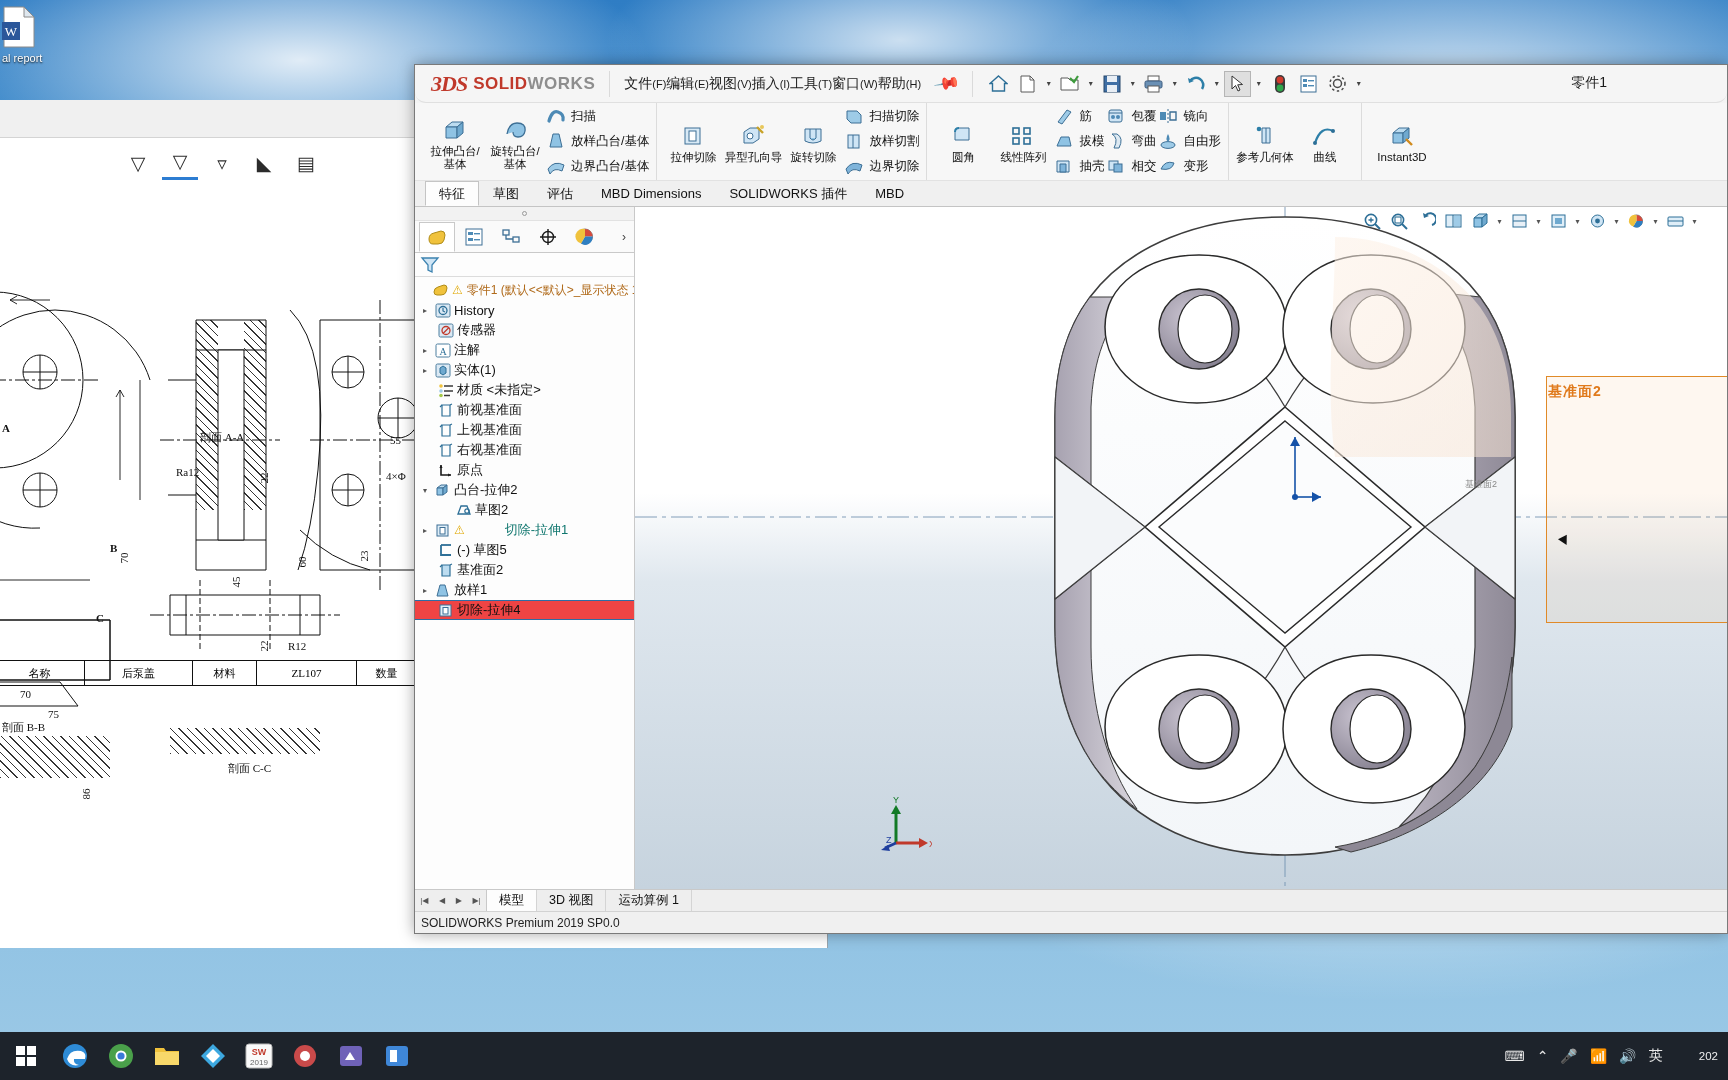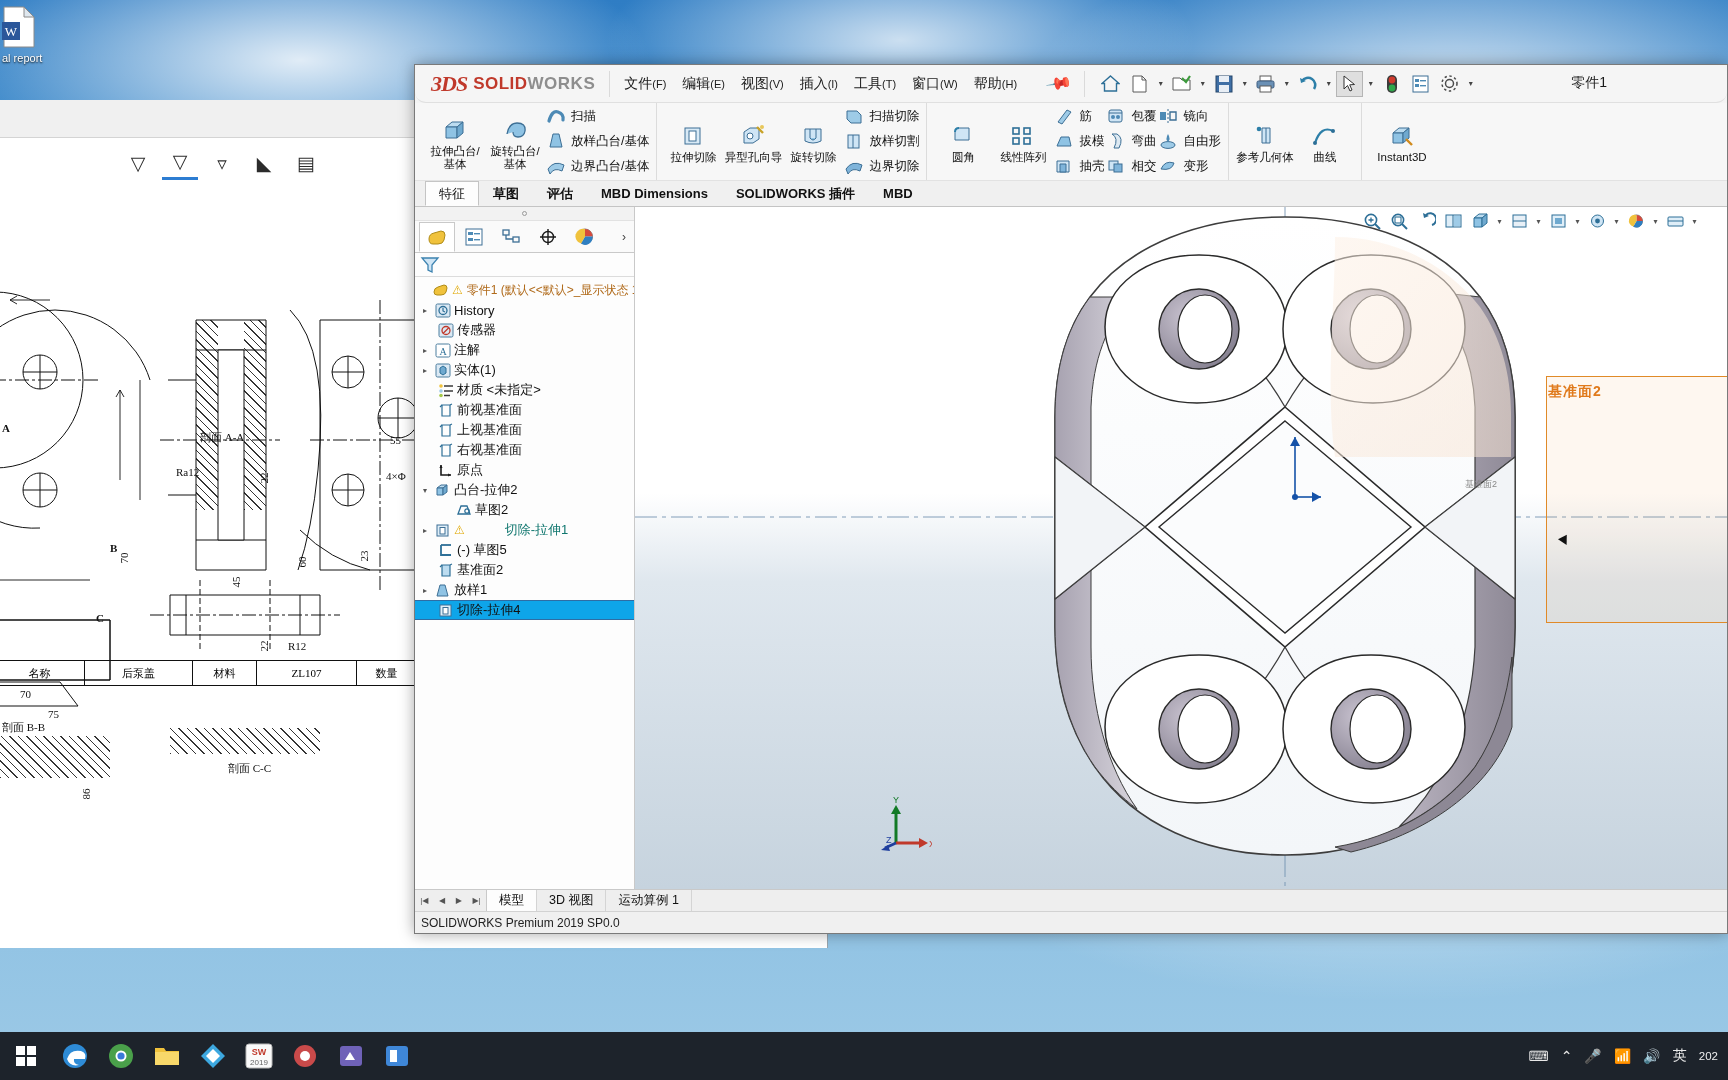--- a/index.html
+++ b/index.html
@@ -73,21 +73,21 @@
     position:relative;
     border-radius:11px;
   }
   #logo { display:flex; align-items:center; padding:0 14px 0 16px; height:100%; }
   .logo-3ds {
     color:#c0392b; font-weight:bold; font-style:italic; font-size:22px;
     font-family:"Liberation Serif", serif; letter-spacing:-1px; margin-right:6px;
   }
   .logo-solid { color:#c0392b; font-weight:bold; font-size:17px; letter-spacing:.5px; }
   .logo-works { color:#8e8e8e; font-weight:bold; font-size:17px; letter-spacing:.5px; }
-  #menus { display:flex; align-items:center; gap:16px; padding-left:14px;
+  #menus { display:flex; align-items:center; padding-left:14px;
            border-left:1px solid #dadada; height:26px; }
   .menu-item { font-size:14px; color:#1a1a1a; cursor:default; white-space:nowrap; }
   .menu-item .mn { font-size:11px; }
   #pin { margin-left:16px; color:#2f7fc1; font-size:17px; transform:rotate(35deg); }
 
   #qat { display:flex; align-items:center; gap:2px; margin-left:14px;
          padding-left:12px; border-left:1px solid #dadada; height:26px; }
   .qbtn { width:27px;height:26px; display:flex;align-items:center;justify-content:center; }
   .qcaret { font-size:8px; color:#444; width:11px; text-align:center; }
   .qbtn.active { background:#dfdfdf; border:1px solid #b5b5b5; }
@@ -107,21 +107,21 @@
   .rrow { display:flex; align-items:center; gap:5px; height:24px; }
   .rrow .lbl { font-size:12.5px; color:#111; white-space:nowrap; }
 
   
   .i { display:inline-block; width:20px; height:20px; position:relative; }
 
   
   #cmdtabs { height:26px; background:#f0f0f0; display:flex; align-items:flex-end;
              border-bottom:1px solid #c4c4c4; padding-left:10px; }
   .ctab { height:25px; padding:0 13px; display:flex;align-items:center;
-          font-size:13px; color:#111; border:1px solid transparent;font-weight:bold; }
+          font-size:13px; color:#111; border:1px solid transparent; }
   .ctab.active { background:#fdfdfd; border:1px solid #c4c4c4; border-bottom:1px solid #fdfdfd;
                  font-weight:normal; }
 
   
   #swbody { flex:1; display:flex; position:relative; min-height:0; }
 
   
   #tree {
     width:220px; background:#fdfdfd; border-right:1px solid #c9c9c9;
     display:flex; flex-direction:column;
@@ -134,21 +134,21 @@
   .ttab { width:36px;height:30px; display:flex;align-items:center;justify-content:center;
           font-size:16px; }
   .ttab.active { background:#fff; border:1px solid #c9c9c9; border-bottom-color:#fff; }
   #tree-arrow { margin-left:auto; font-size:12px; color:#444; padding-right:8px; }
   #tree-filter { height:24px; display:flex; align-items:center; padding:0 5px;
                  border-bottom:1px solid #dcdcdc; }
   #tree-list { flex:1; overflow:hidden; padding-top:3px; font-size:13px; }
 
   .tnode { height:20px; display:flex; align-items:center; gap:3px; padding-left:4px;
            white-space:nowrap; }
-  .tnode.selected { background:#0ea5e9; border-top:1px solid #2e6da4; border-bottom:1px solid #2e6da4;}
+  .tnode.selected { background:#ef4444; border-top:1px solid #2e6da4; border-bottom:1px solid #2e6da4;}
   .tw { width:12px; text-align:center; font-size:8px; color:#555; flex:0 0 12px;}
   .tic { width:17px; height:17px; flex:0 0 17px; display:flex;align-items:center;justify-content:center;
          font-size:13px; }
   .tlbl { color:#111; }
   .tlbl.root { color:#b06a1a; }
   .tlbl.warn { color:#0f766e;margin-left:36px; }
   .warnico { color:#e0a800; font-size:12px; margin-right:1px; }
   .indent { padding-left:22px; }
 
   
@@ -195,21 +195,21 @@
   }
   #startbtn { width:52px;height:48px; display:flex;align-items:center;justify-content:center; }
   .win-sq { width:9px;height:9px; background:#fff; }
   #wingrid { display:grid; grid-template-columns:9px 9px; grid-template-rows:9px 9px; gap:2px; }
   .tbicon { width:46px;height:48px; display:flex;align-items:center;justify-content:center;
             position:relative; }
   #tray { margin-left:auto; display:flex; align-items:center; gap:12px;
           padding-right:10px; color:#eaeaea; font-size:12px; }
   .trayico { font-size:14px; color:#e8e8e8; }
   #clock { display:flex;flex-direction:column; align-items:flex-end; line-height:13px;
-           font-size:11.5px; color:#f0f0f0; }
+           font-size:11.5px; color:#f0f0f0;margin-left:24px; }
 </style>
 </head>
 <body>
 
 <div id="desktop"></div>
 
 <div style="position:absolute;left:2px;top:6px;width:44px;">
   <svg width="34" height="42" viewBox="0 0 34 42">
     <path d="M2 1 h20 l10 10 v30 h-30 z" fill="#ffffff" stroke="#8a8a8a"></path>
     <path d="M22 1 v10 h10 z" fill="#dfe7ee" stroke="#8a8a8a"></path>

